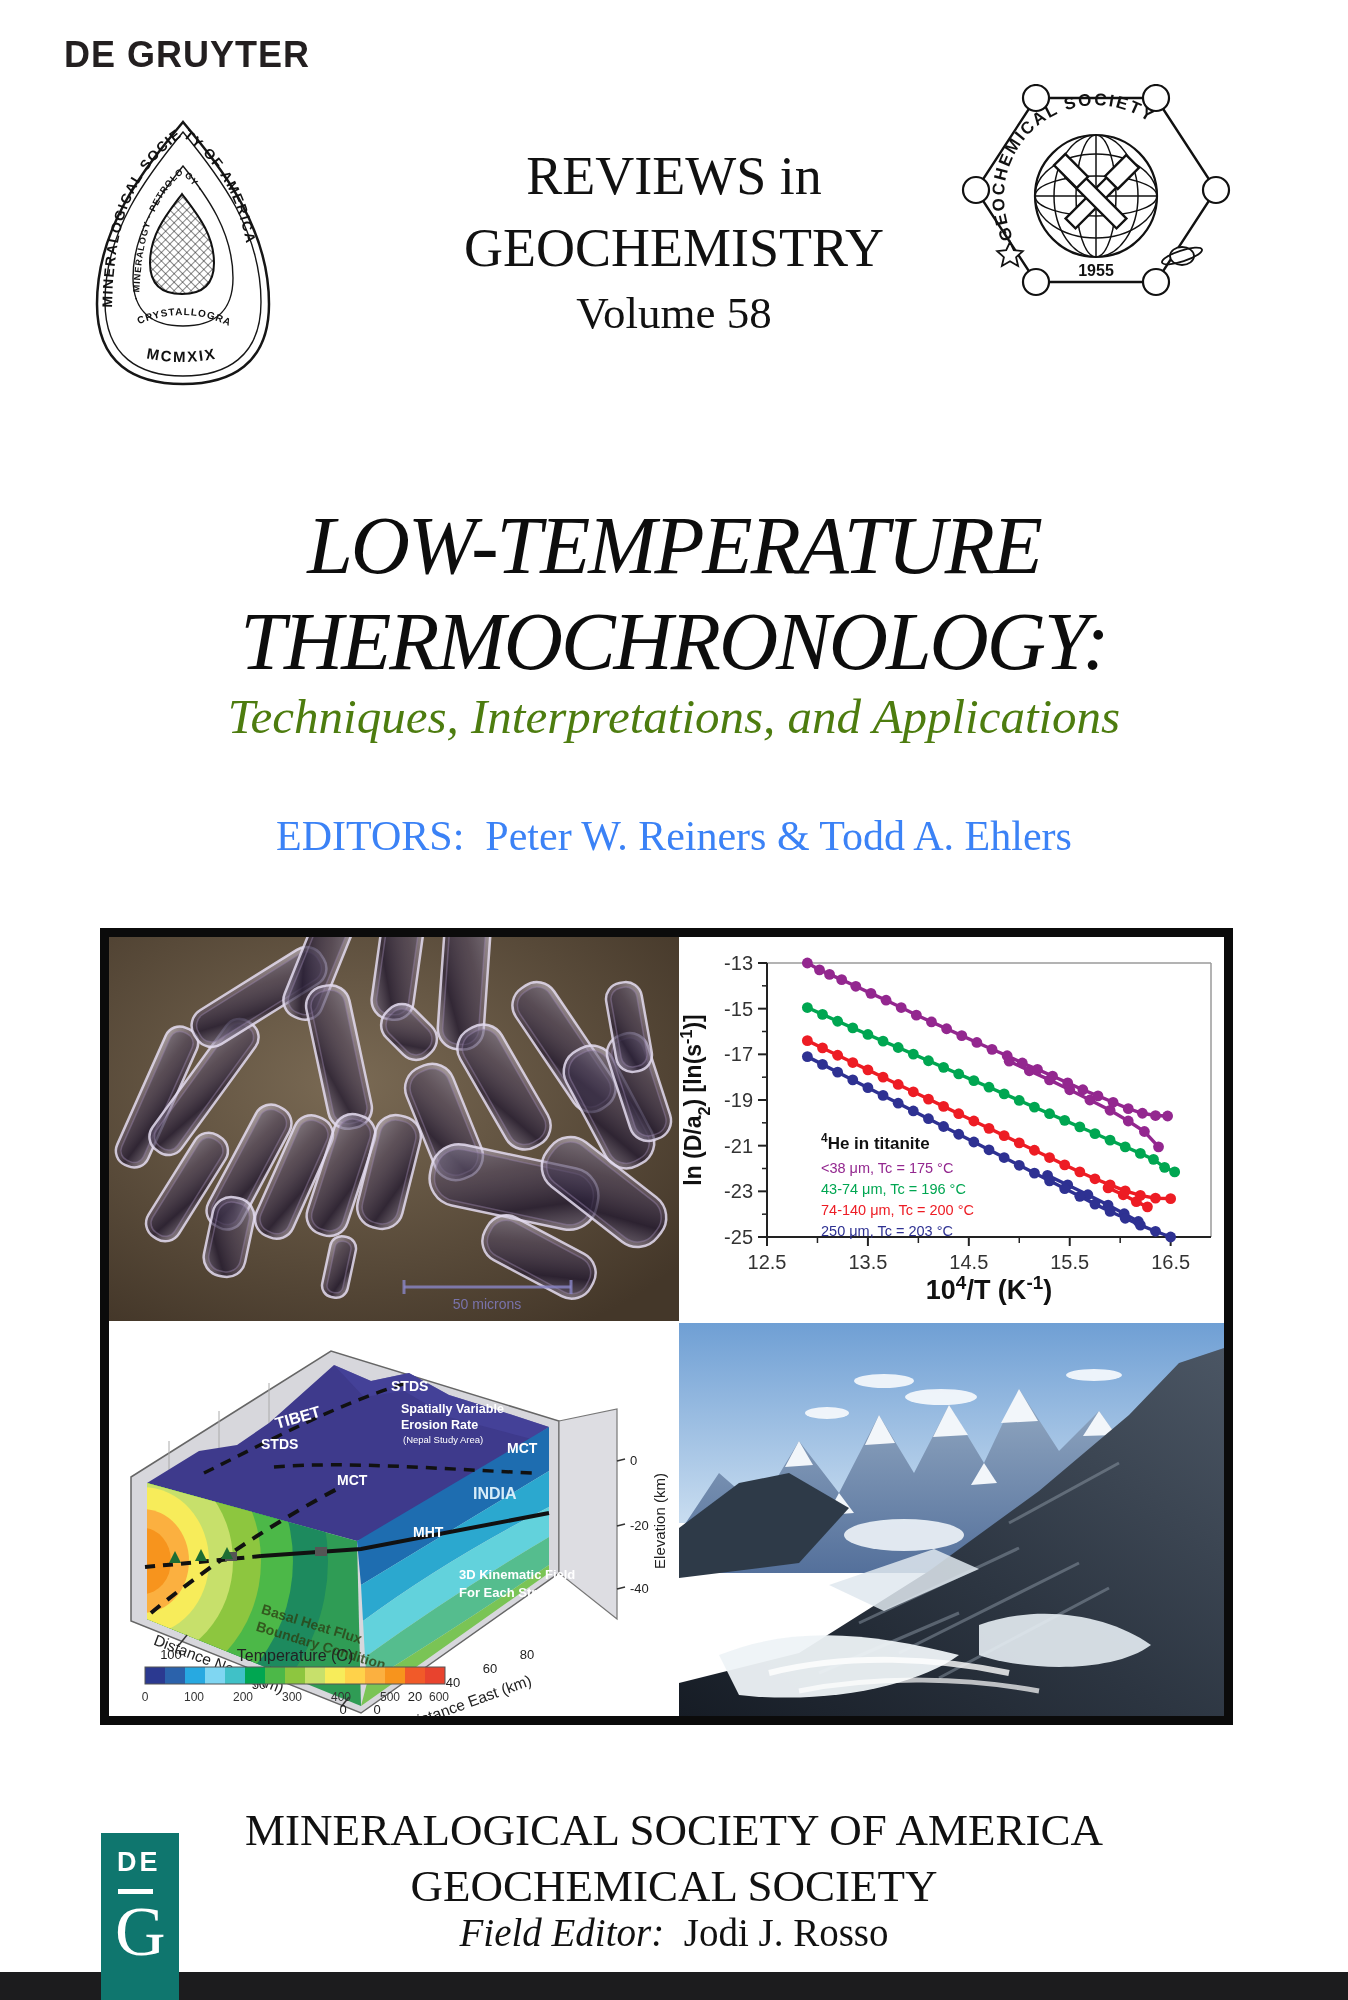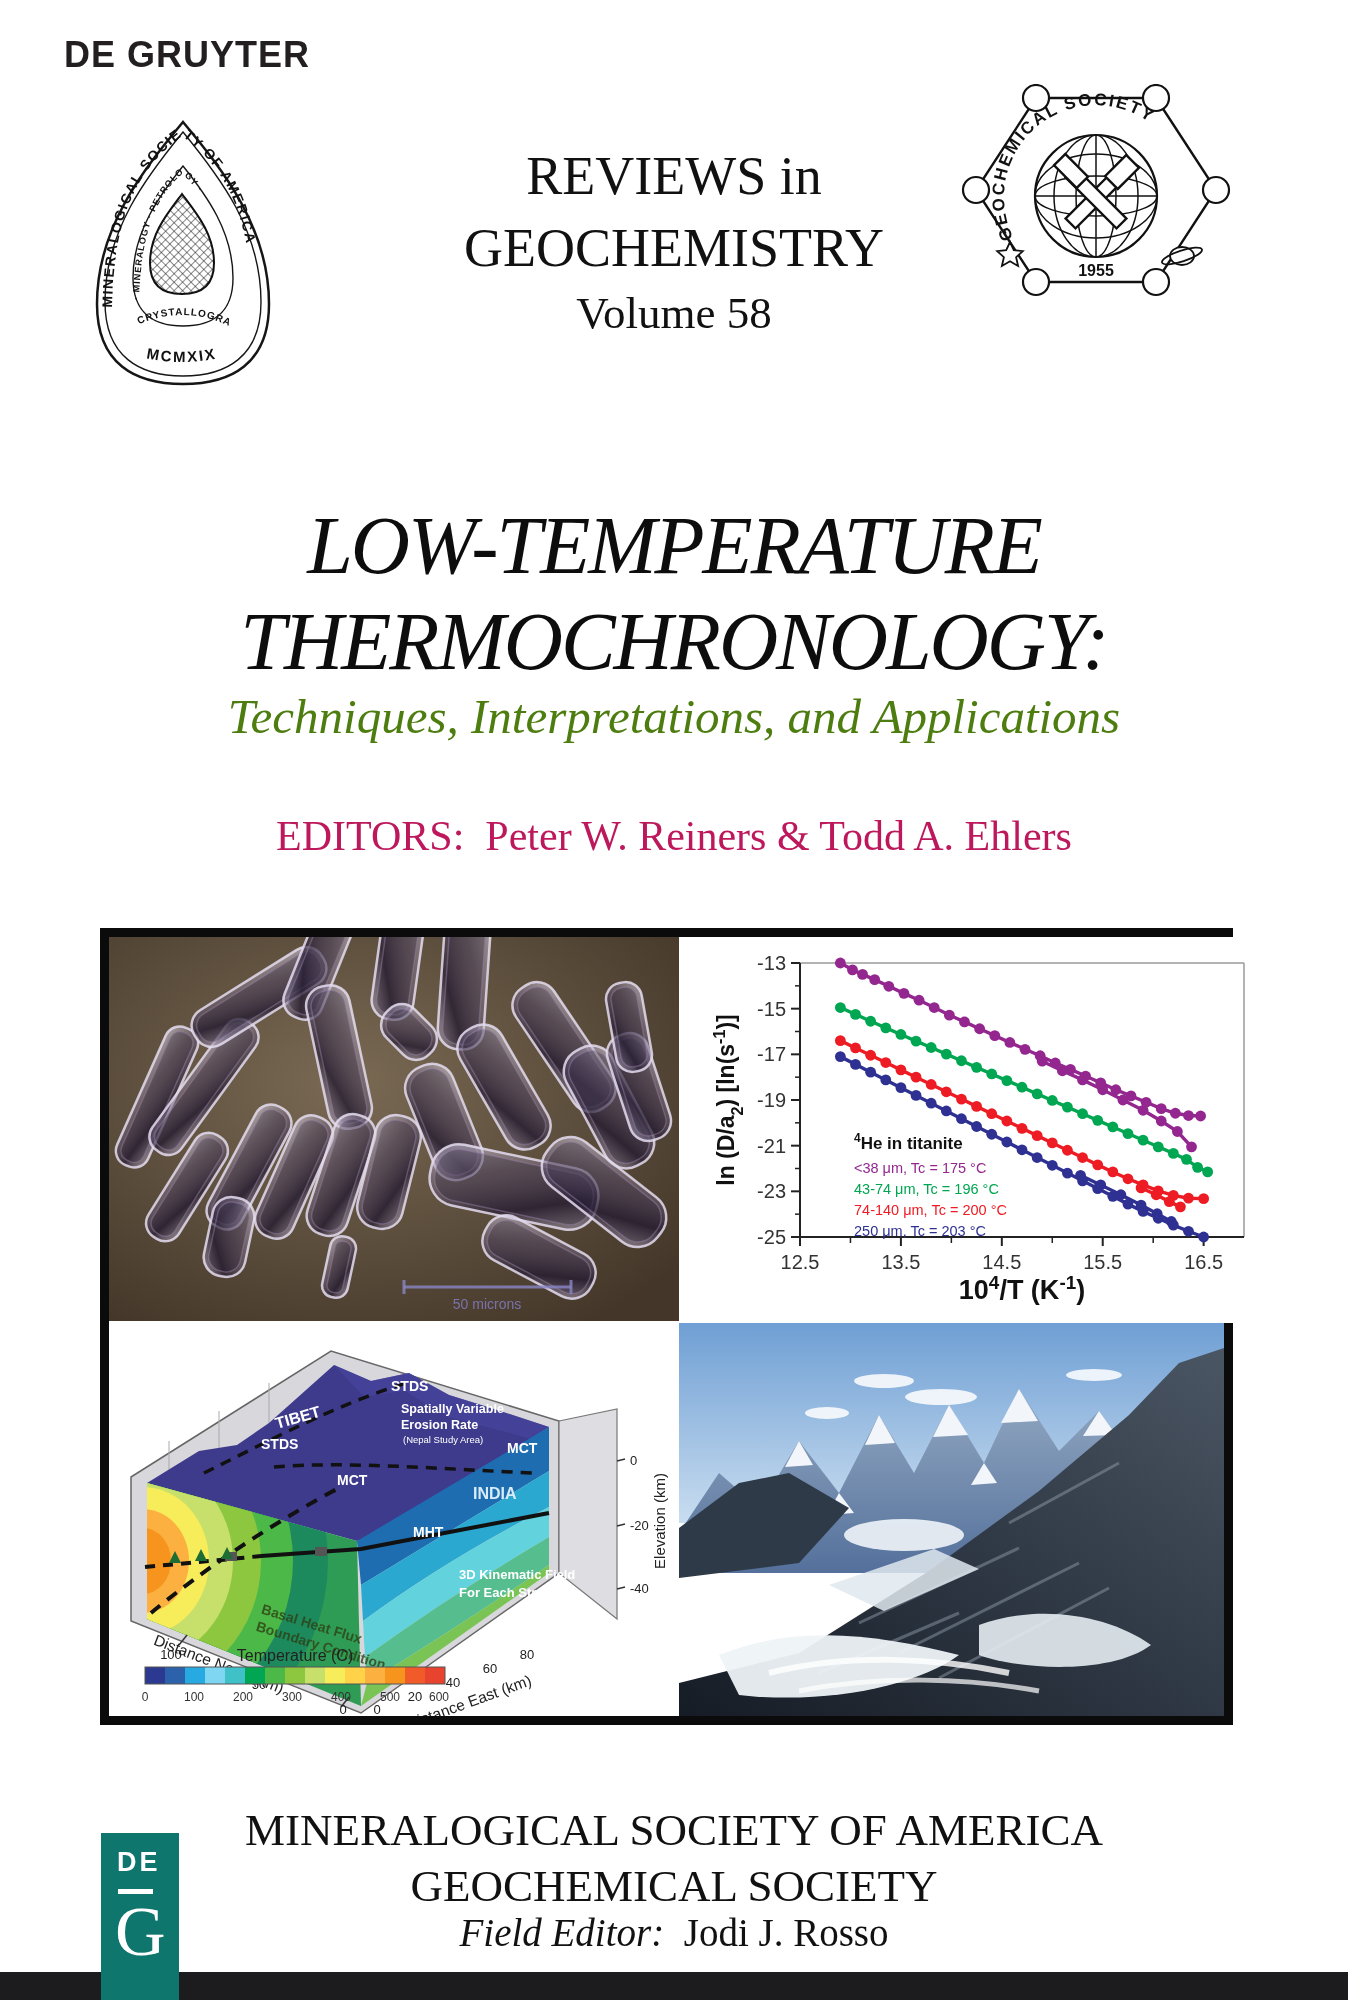--- a/index.html
+++ b/index.html
@@ -11,26 +11,26 @@
       font-weight:bold;font-size:36px;letter-spacing:1px;color:#231f20;}
 
   .series-header{left:0;right:0;top:140px;text-align:center;}
   .series-line{font-size:54px;line-height:72px;color:#111;}
   .series-volume{font-size:45px;line-height:58px;color:#111;}
 
   .main-title{left:0;right:0;top:498px;text-align:center;font-style:italic;
       font-size:82px;line-height:96px;letter-spacing:-2px;color:#0d0d0d;}
   .subtitle{left:0;right:0;top:688px;text-align:center;font-style:italic;
       font-size:49px;color:#4d7c0f;}
-  .editors{left:0;right:0;top:812px;text-align:center;font-size:42px;color:#be185d;}
+  .editors{left:0;right:0;top:812px;text-align:center;font-size:42px;color:#3b82f6;}
 
   .collage{left:100px;top:928px;width:1115px;height:779px;border:9px solid #0b0b0b;background:#fff;}
   .q{position:absolute;overflow:hidden;}
   #q-crystals{left:0;top:0;width:570px;height:384px;background:#fca5a5;}
-  #q-chart{left:570px;top:0;width:545px;height:386px;background:#fff;margin-left:33px;}
+  #q-chart{left:570px;top:0;width:545px;height:386px;background:#fff;}
   #q-diagram{left:0;top:384px;width:570px;height:395px;background:#fff;}
   #q-mountains{left:570px;top:386px;width:545px;height:393px;}
 
   .footer-org{left:0;right:0;text-align:center;font-size:45px;color:#111;}
   .footer-se{left:0;right:0;top:1910px;text-align:center;font-size:39px;color:#111;}
   .footer-se .lbl{font-style:italic;}
 
   .dg-block{left:101px;top:1833px;width:78px;height:167px;background:#0f766e;z-index:5;}
   .dg-block .de{position:absolute;left:16px;top:14px;color:#fff;
       font-family:"Liberation Sans",sans-serif;font-weight:bold;font-size:27px;letter-spacing:3px;}

